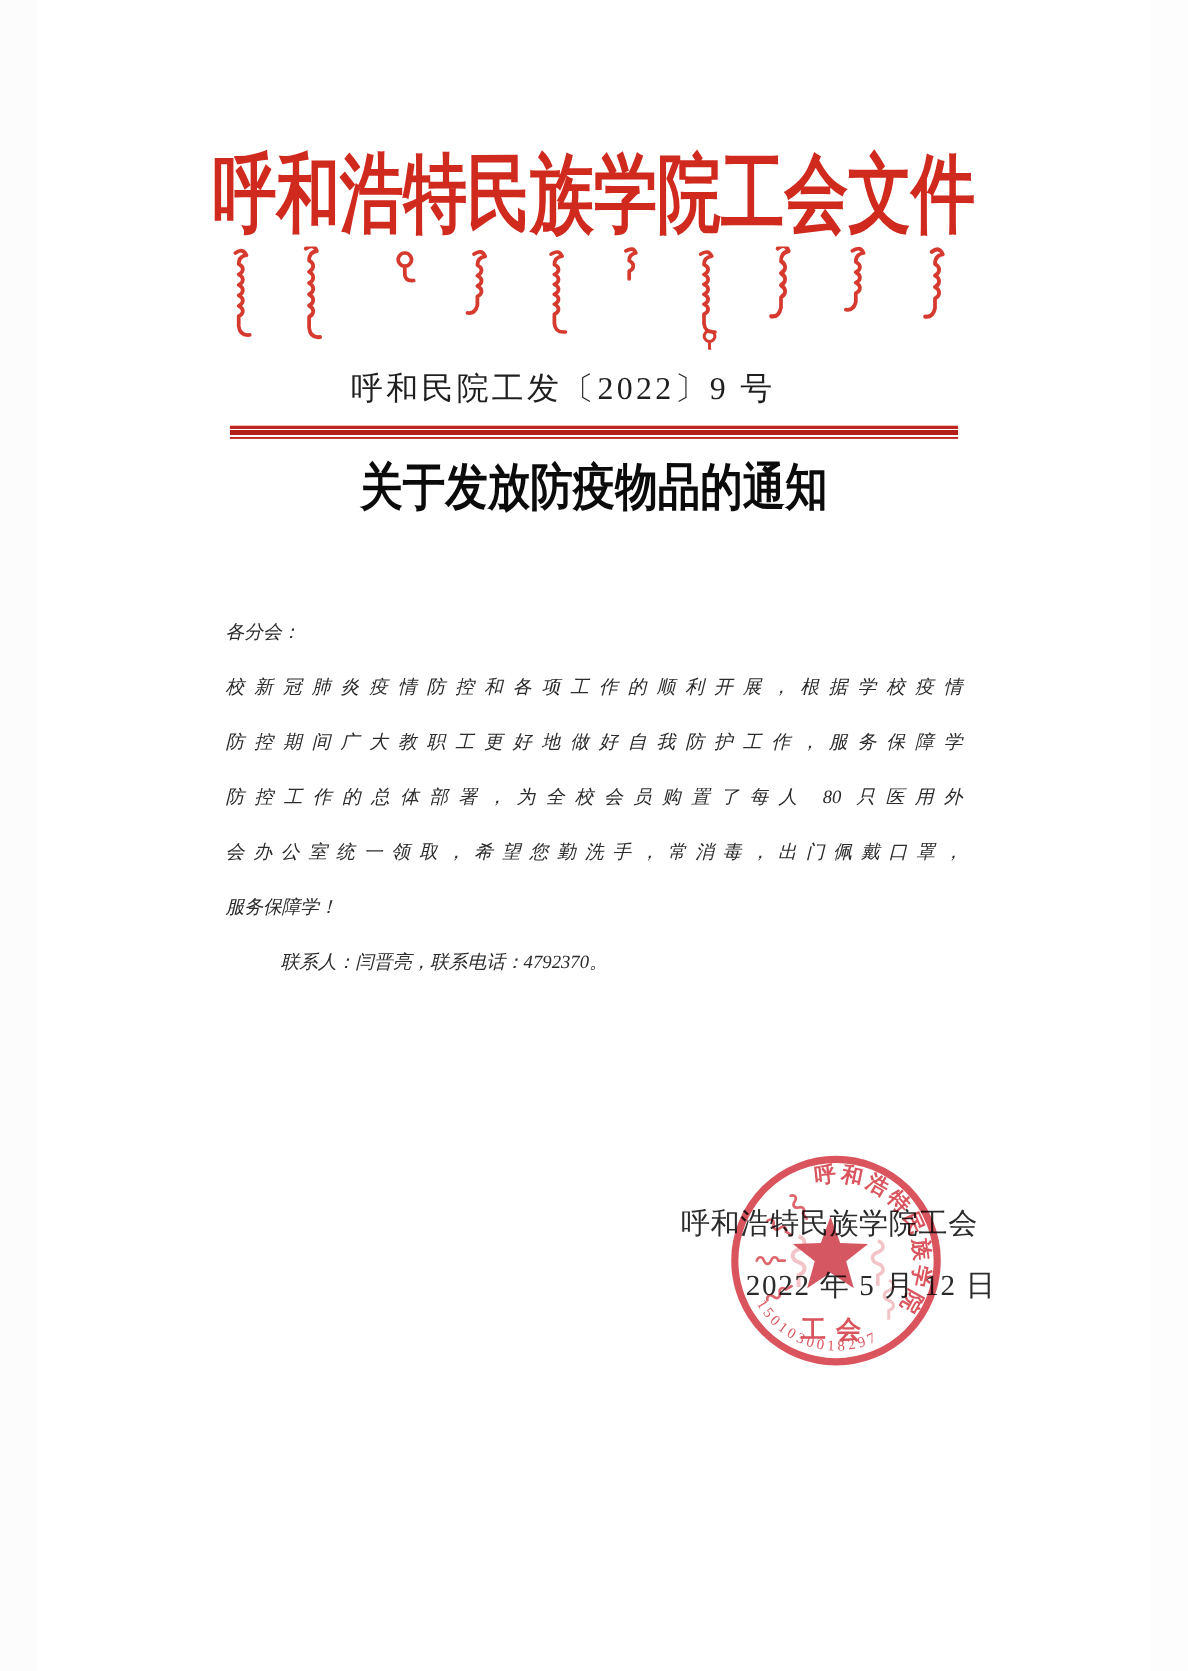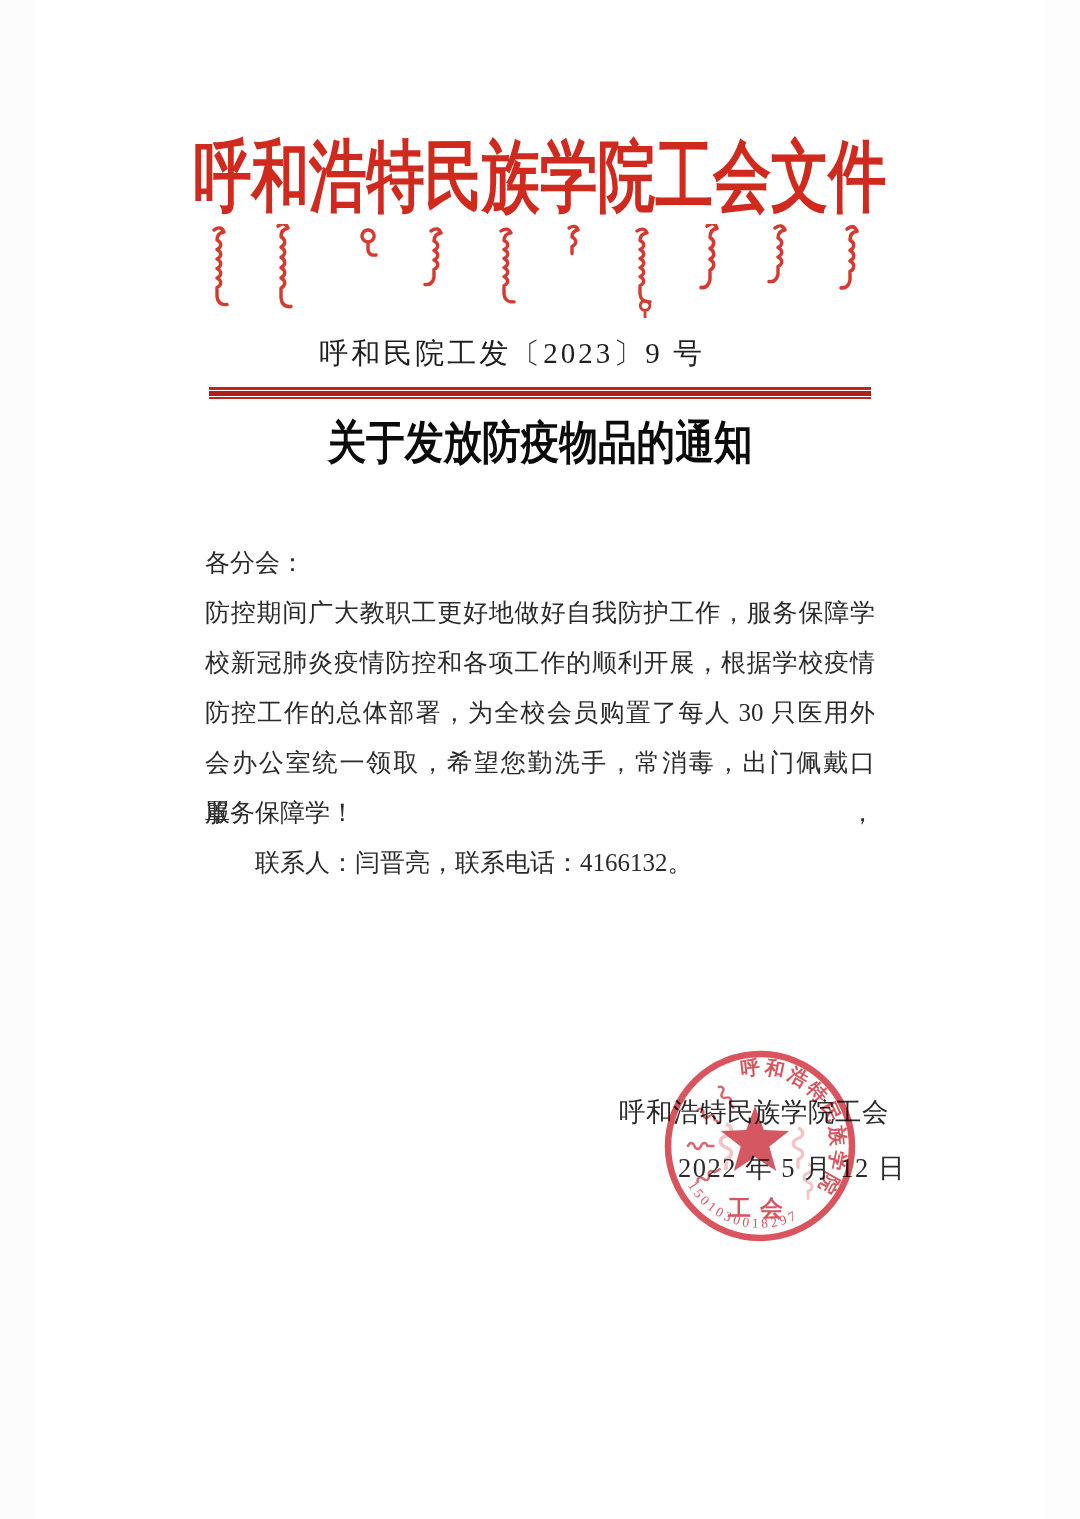--- a/index.html
+++ b/index.html
@@ -41,22 +41,22 @@
       #bf2620 83% 100%);
   }
   
   .subject-title{
     position:absolute;top:416px;left:0;width:100%;
     text-align:center;font-size:46px;line-height:54px;font-weight:bold;
     color:#0b0b0b;white-space:nowrap;transform:scaleX(0.84);
   }
   
   .body-block{
-    position:absolute;top:538px;left:205px;width:670px;
-    font-size:25px;color:#2b2b2b;
+    position:absolute;top:550px;left:205px;width:670px;
+    font-size:17px;color:#2b2b2b;font-style:italic;
   }
   .body-line{
     height:50px;line-height:50px;white-space:nowrap;
   }
   .body-line.just{
     text-align:justify;text-align-last:justify;text-justify:inter-character;
     white-space:normal;
   }
   .body-line.indent{text-indent:50px;}
   
@@ -100,35 +100,35 @@
         <use href="#mw-tall" transform="translate(432,7) scale(1,0.95)"></use>
         <use href="#mw-ring" transform="translate(436,76) scale(0.8)"></use>
         <use href="#mw-med" transform="translate(502,2) scale(1,1.15)"></use>
         <use href="#mw-med" transform="translate(570,4)"></use>
         <use href="#mw-med" transform="translate(642,5) scale(1,1.1)"></use>
       </g>
     </svg>
   </div>
 
   <div class="doc-number-wrap">
-    <span class="doc-number">呼和民院工发〔2023〕9 号</span>
+    <span class="doc-number">呼和民院工发〔2022〕9 号</span>
   </div>
 
   <div class="red-rule"></div>
 
   <div class="subject-title">关于发放防疫物品的通知</div>
 
   <div class="body-block">
     <div class="body-line">各分会：</div>
+    <div class="body-line just">校新冠肺炎疫情防控和各项工作的顺利开展，根据学校疫情</div>
     <div class="body-line just">防控期间广大教职工更好地做好自我防护工作，服务保障学</div>
-    <div class="body-line just">校新冠肺炎疫情防控和各项工作的顺利开展，根据学校疫情</div>
-    <div class="body-line just">防控工作的总体部署，为全校会员购置了每人 30 只医用外</div>
+    <div class="body-line just">防控工作的总体部署，为全校会员购置了每人 80 只医用外</div>
     <div class="body-line just">会办公室统一领取，希望您勤洗手，常消毒，出门佩戴口罩，</div>
     <div class="body-line">服务保障学！</div>
-    <div class="body-line indent">联系人：闫晋亮，联系电话：4166132。</div>
+    <div class="body-line indent">联系人：闫晋亮，联系电话：4792370。</div>
   </div>
 
   <div class="signature">呼和浩特民族学院工会</div>
   <div class="date">2022 年 5 月 12 日</div>
 
   <svg class="stamp" viewBox="0 0 228 228">
     <defs>
       <path id="arcTop" d="M44.5,132.6 A72,72 0 1 1 155.3,173" fill="none"></path>
       <path id="arcBottom" d="M37,142 A82,82 0 0 0 191,142" fill="none"></path>
       <path id="sealGlyph" d="M0,0 c4,1.5 4,5 0,6.5 c-4,1.5 -4,5 0,6.5 c4,1.5 4,5 0,6.5 l0,6"></path>

